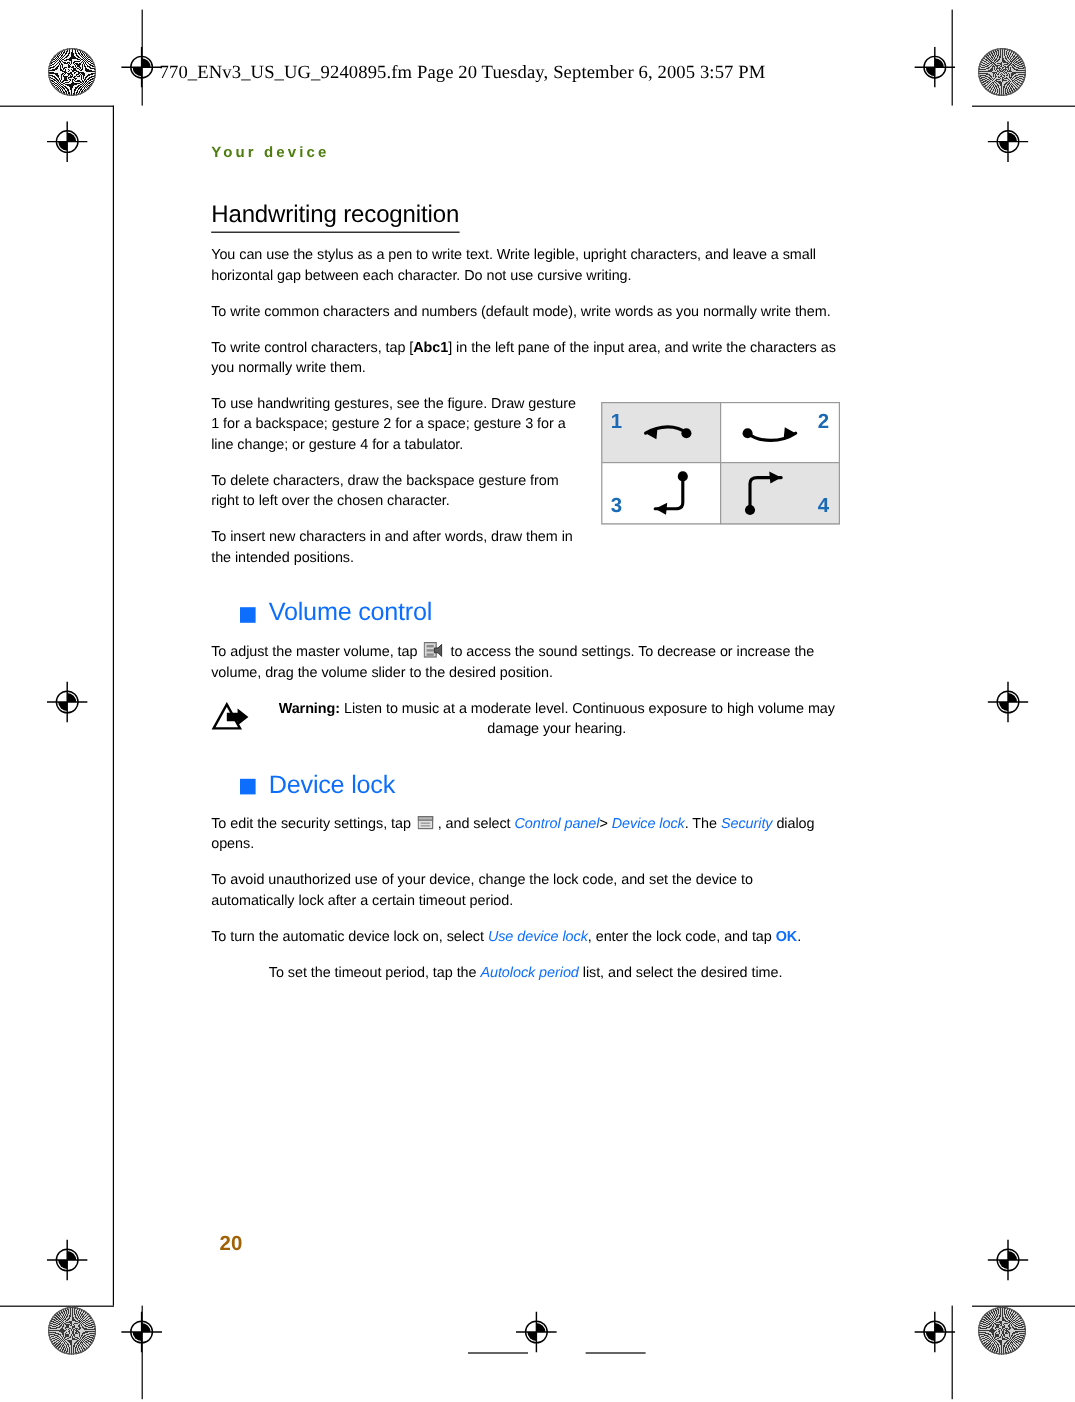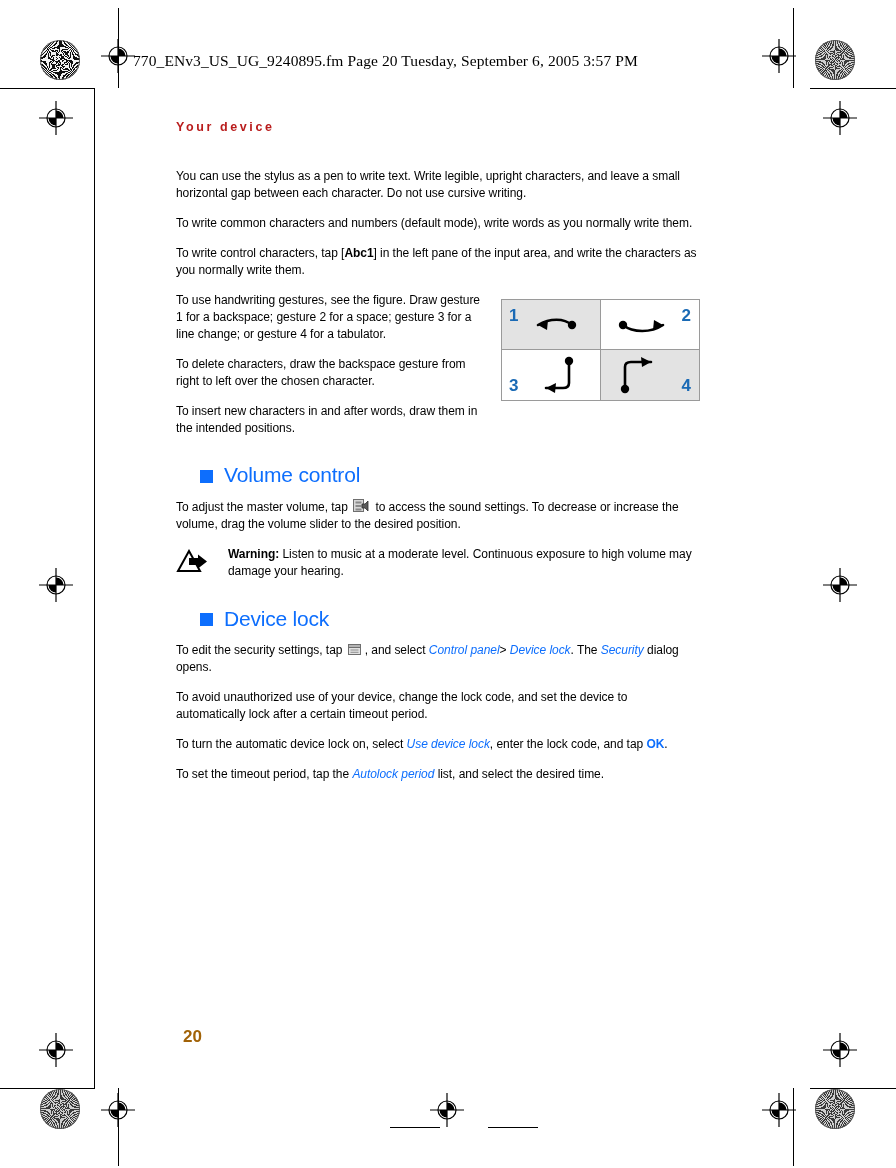--- a/index.html
+++ b/index.html
@@ -57,21 +57,21 @@
   .content {
     position: absolute;
     left: 176px;
     top: 120px;
     width: 524px;
   }
   .running-header {
     font-size: 12.5px;
     font-weight: 700;
     letter-spacing: 2.6px;
-    color: #b91c1c;
+    color: #4d7c0f;
     margin: 0 0 34px 0;
   }
   h2.doc-h2 {
     font-size: 20px;
     font-weight: 400;
     color: #000;
     margin: 0 0 10px 0;
     padding-bottom: 2px;
     border-bottom: 1.6px solid #000;
     display: inline-block;
@@ -96,21 +96,21 @@
     position: relative;
     top: 1px;
   }
   p.body {
     font-size: 12px;
     line-height: 1.42;
     color: #000;
     margin: 0 0 13px 0;
     letter-spacing: -0.05px;
   }
-  p.body:last-child { margin-bottom: 0; }
+  p.body:last-child { margin-bottom: 0; text-align: center; }
 
   .ui { color: #0d6efd; font-style: italic; }
   .ui-b { color: #0d6efd; font-weight: 700; font-style: normal; }
   .bold { font-weight: 700; }
   .sep { color: #000; font-style: normal; }
 
   
   .gesture-fig {
     float: right;
     margin: 7px 0 6px 16px;
@@ -271,20 +271,21 @@
   <div class="crop-line hline" style="left:390px; top:1127px; width:50px;"></div>
   <div class="crop-line hline" style="left:488px; top:1127px; width:50px;"></div>
 </div>
 
 <div class="fm-header">770_ENv3_US_UG_9240895.fm  Page 20  Tuesday, September 6, 2005  3:57 PM</div>
 
 <div class="content">
 
   <div class="running-header">Your device</div>
 
+  <h2 class="doc-h2">Handwriting recognition</h2>
 
   <p class="body">You can use the stylus as a pen to write text. Write legible, upright characters, and leave a small horizontal gap between each character. Do not use cursive writing.</p>
 
   <p class="body">To write common characters and numbers (default mode), write words as you normally write them.</p>
 
   <p class="body"><span>To write control characters, tap [</span><span class="bold">Abc1</span><span>] in the left pane of the input area, and write the characters as you normally write them.</span></p>
 
   
   <div class="gesture-fig">
     <div class="cell gray">

